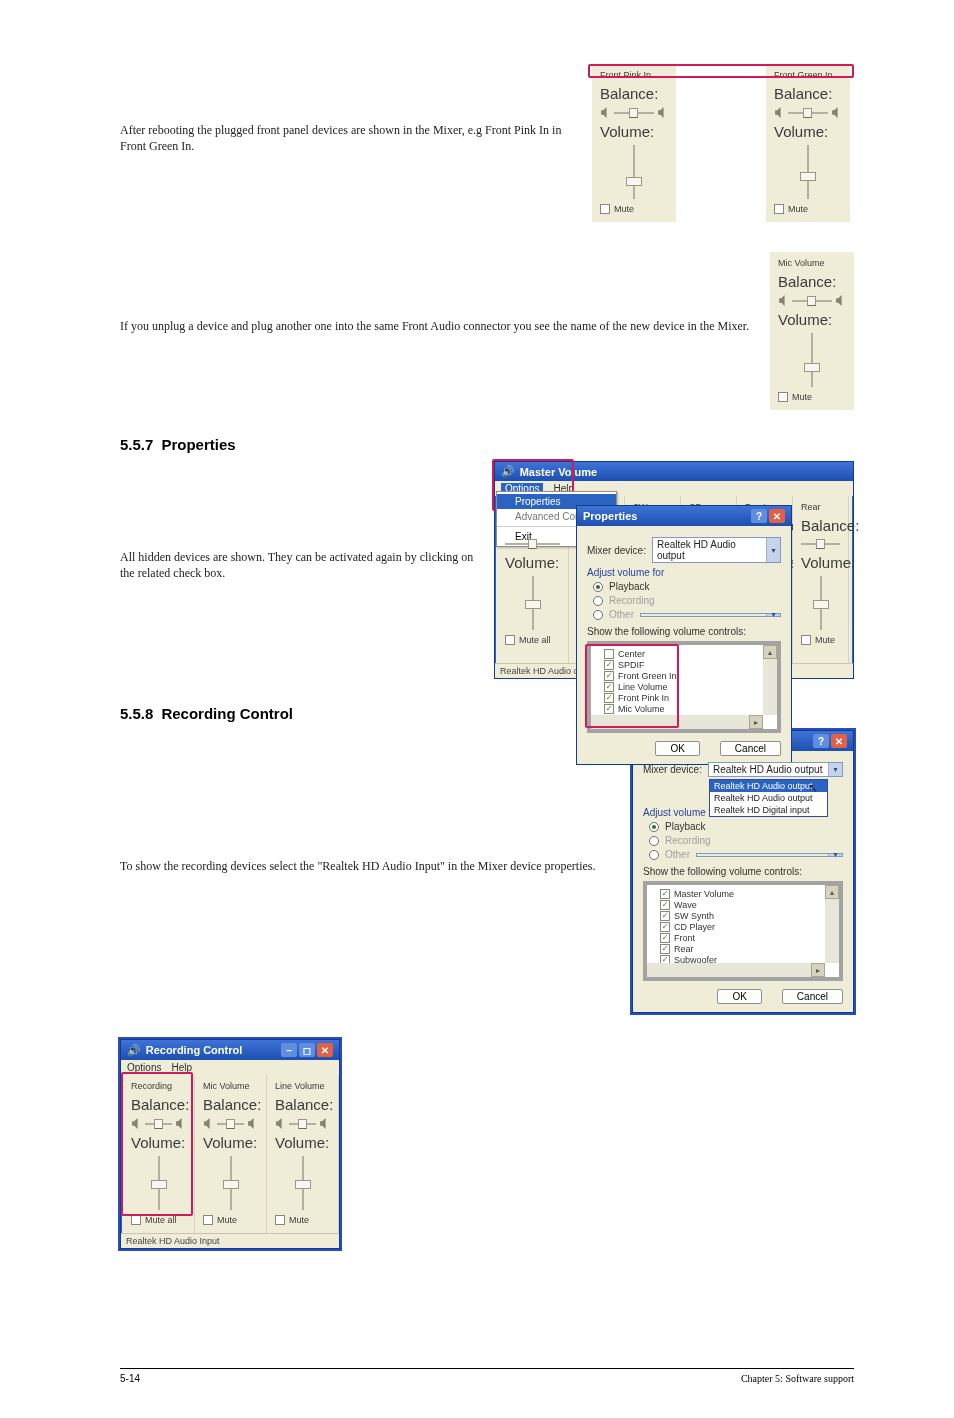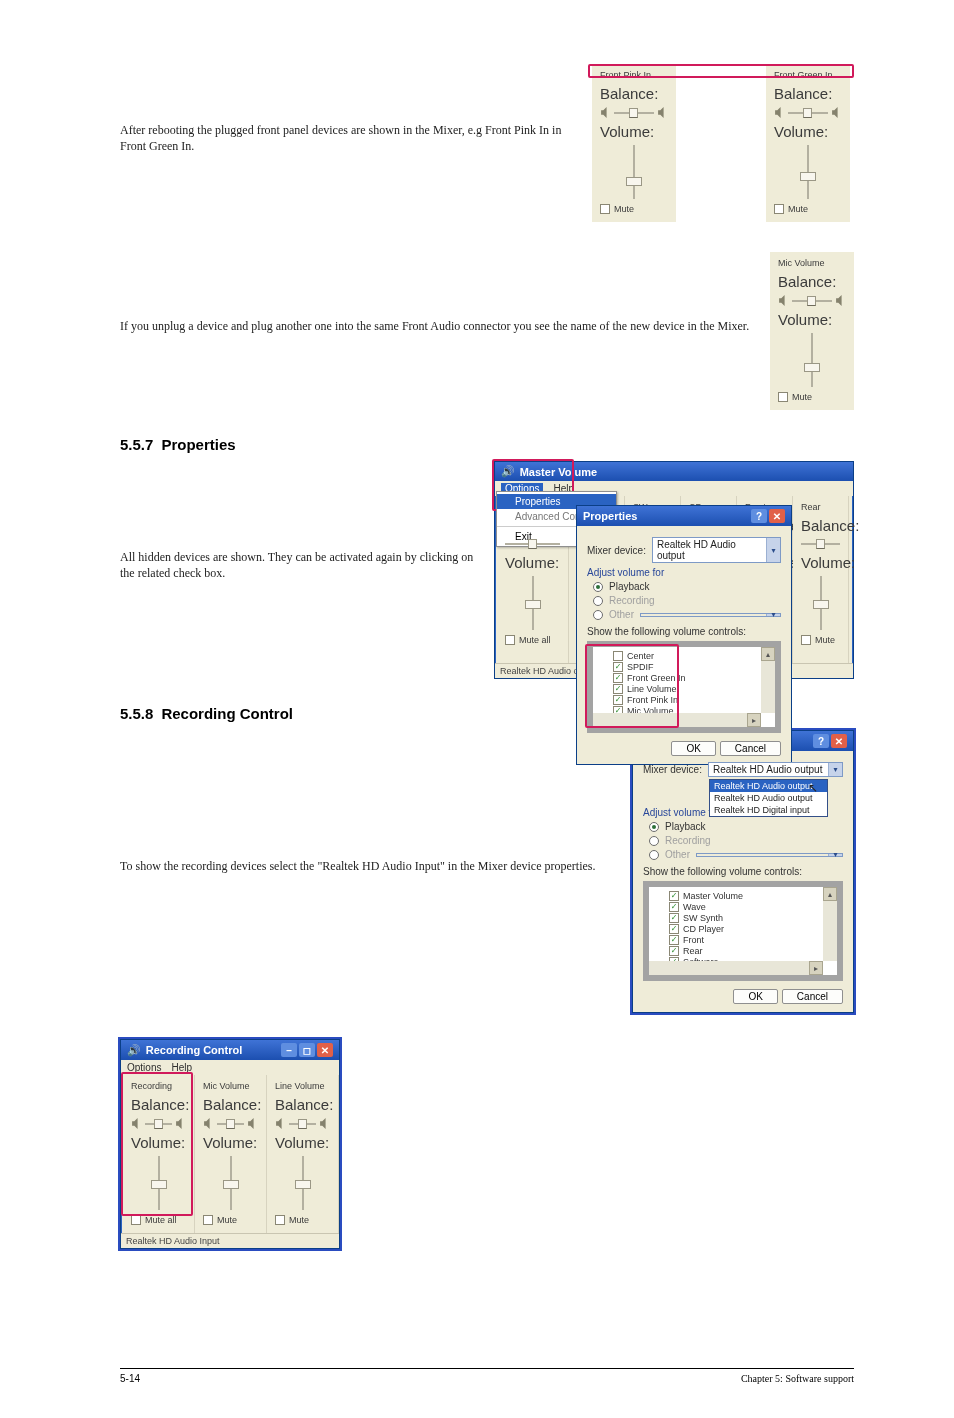--- a/index.html
+++ b/index.html
@@ -57,26 +57,26 @@
   .props{background:#efecd8;border:1px solid #0b3f87}
   .props .titlebar{background:linear-gradient(#3f73d6,#1c4fb0)}
   .props-body{padding:8px 10px;font-size:10px;color:#333}
   .row{display:flex;align-items:center;gap:6px;margin:3px 0}
   .combo{flex:1;border:1px solid #7e9ac6;background:#fff;font-size:10px;padding:1px 16px 1px 4px;position:relative;color:#222}
   .combo .arrow{position:absolute;right:0;top:0;bottom:0;width:14px;background:#c6d3ea;border-left:1px solid #9bb0d2;display:flex;align-items:center;justify-content:center;color:#2a4c8a;font-size:8px}
   .fieldset{margin-top:4px}
   .fieldset legend{font-size:10px;color:#28479a}
   .radio{width:10px;height:10px;border:1px solid #6c6c6c;border-radius:50%;background:#fff;display:inline-flex;align-items:center;justify-content:center}
   .radio.checked::after{content:"";width:4px;height:4px;border-radius:50%;background:#2c6f3a}
-  .listbox{margin-top:4px;border:6px solid #a3a3a3;background:#fff;height:92px;padding:3px 20px;font-size:9px;overflow:hidden;position:relative}
+  .listbox{margin-top:4px;border:4px solid #a3a3a3;background:#fff;height:92px;padding:3px 13px;font-size:9px;overflow:hidden;position:relative}
   .listbox .li{display:flex;gap:4px;align-items:center;margin:1px 0}
   .listbox .scroll{position:absolute;top:0;right:0;bottom:14px;width:14px;background:#e8e6d8}
   .listbox .hscroll{position:absolute;left:0;right:14px;bottom:0;height:14px;background:#e8e6d8}
   .listbox .arrowbtn{width:14px;height:14px;background:#d7d3bf;border:1px solid #a9a58f;font-size:8px;color:#555;display:flex;align-items:center;justify-content:center}
-  .btnrow{display:flex;gap:4px;justify-content:flex-end;margin-top:8px}
+  .btnrow{display:flex;gap:20px;justify-content:flex-end;margin-top:8px}
   .pushbtn{border:1px solid #8f8f8f;background:#fdfdfb;padding:1px 14px;font-size:10px;border-radius:2px}
 
   .dropdown-list{position:absolute;left:0;right:14px;top:16px;border:1px solid #334f88;background:#fff;font-size:9px}
   .dropdown-list .di{padding:1px 4px}
   .dropdown-list .di.sel{background:#2a63c2;color:#fff}
 
   .highlight-red{border:2px solid #d11a5b;border-radius:2px}
 
   .footer{position:absolute;left:120px;right:100px;bottom:34px;border-top:1px solid #000;padding-top:4px;display:flex;justify-content:space-between;font-size:10px}
   .footer .pg{font-family:Arial,sans-serif}
@@ -483,21 +483,21 @@
               <div class="li">
                 <span class="cb checked"></span>
                 <span>Front</span>
               </div>
               <div class="li">
                 <span class="cb checked"></span>
                 <span>Rear</span>
               </div>
               <div class="li">
                 <span class="cb checked"></span>
-                <span>Software</span>
+                <span>Subwoofer</span>
               </div>
               <div class="li">
                 <span class="cb checked"></span>
                 <span>Center</span>
               </div>
               <div class="scroll">
                 <div class="arrowbtn">▴</div>
               </div>
             <div class="hscroll" style="display:flex;justify-content:flex-end">
                 <div class="arrowbtn">▸</div>

